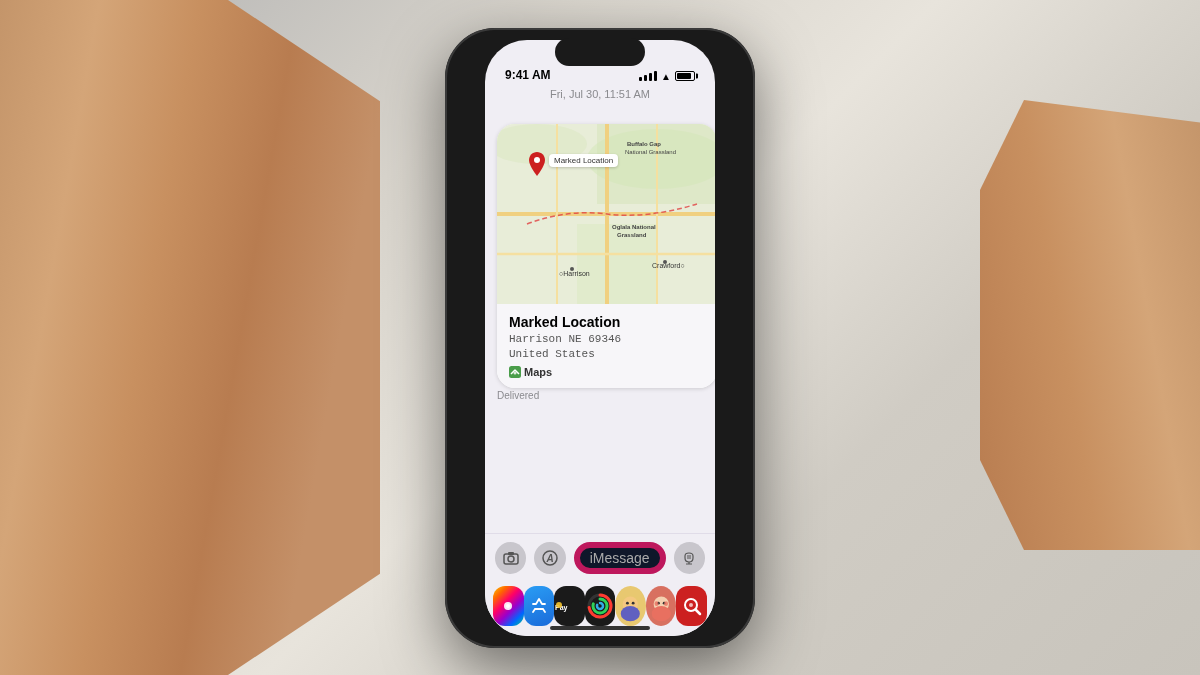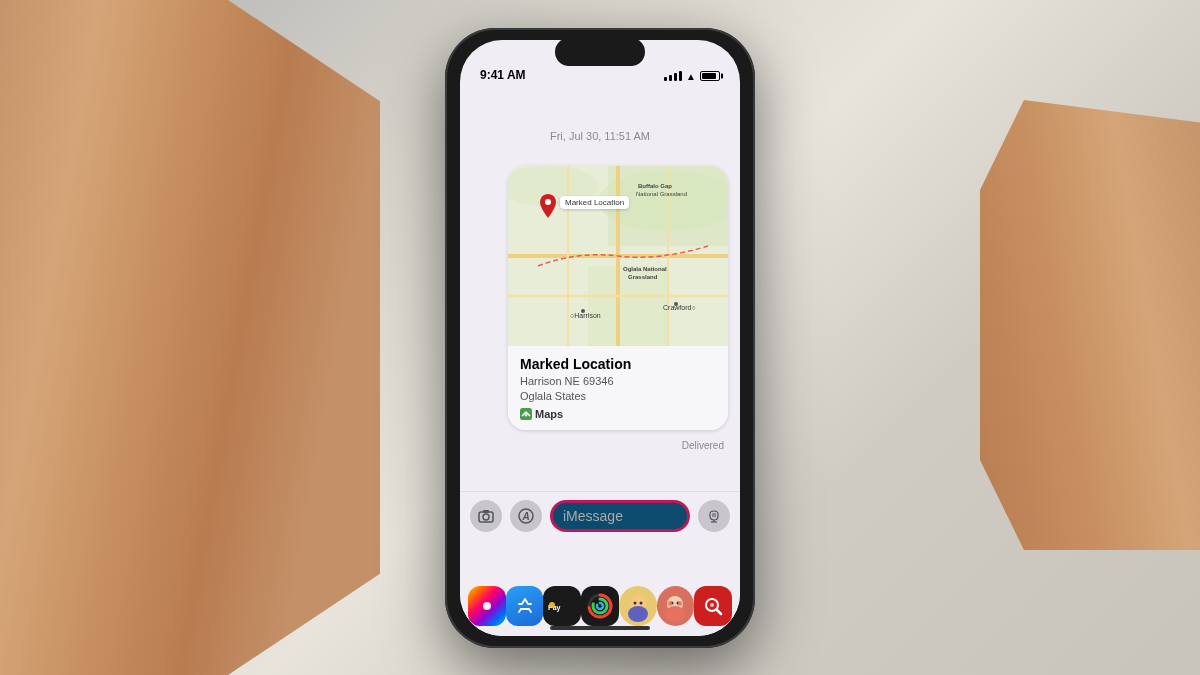--- a/index.html
+++ b/index.html
@@ -56,30 +56,29 @@
       border-radius: 50px;
       position: relative;
       z-index: 5;
       box-shadow: 0 20px 60px rgba(0,0,0,0.5), inset 0 0 0 2px #3a3a3a;
       display: flex;
       flex-direction: column;
       align-items: center;
     }
 
     .phone-screen {
-      width: 280px;
+      width: 230px;
       height: 596px;
       background: #f0eef4;
       border-radius: 42px;
       margin-top: 12px;
       overflow: hidden;
       display: flex;
       flex-direction: column;
       position: relative;
-      gap: 42px;
     }
 
     
     .dynamic-island {
       width: 90px;
       height: 28px;
       background: #1a1a1a;
       border-radius: 20px;
       position: absolute;
       top: 10px;
@@ -167,21 +166,21 @@
       text-align: center;
       font-size: 11px;
       color: #8a8a8e;
       margin-bottom: 24px;
     }
 
     
     .message-bubble-container {
       display: flex;
       flex-direction: column;
-      align-items: flex-end;
+      align-items: flex-start;
       margin-bottom: 4px;
     }
 
     .map-bubble {
       width: 220px;
       background: #fff;
       border-radius: 18px;
       overflow: hidden;
       box-shadow: 0 1px 4px rgba(0,0,0,0.15);
     }
@@ -230,20 +229,21 @@
       font-size: 14px;
       font-weight: 700;
       color: #000;
       margin-bottom: 2px;
     }
 
     .location-address {
       font-size: 11px;
       color: #555;
       line-height: 1.4;
+      font-family: Liberation Mono, monospace;
     }
 
     .maps-link {
       display: flex;
       align-items: center;
       gap: 3px;
       margin-top: 4px;
     }
 
     .maps-apple-icon {
@@ -254,21 +254,21 @@
     .maps-text {
       font-size: 11px;
       color: #333;
       font-weight: bold;
     }
 
     .delivered-text {
       font-size: 10px;
       color: #8a8a8e;
       text-align: right;
-      margin-top: 10px;
+      margin-top: 2px;
       margin-right: 4px;
     }
 
     
     .input-bar {
       padding: 8px 10px 6px;
       display: flex;
       align-items: center;
       gap: 8px;
       background: #f0eef4;
@@ -296,22 +296,22 @@
       align-items: center;
       justify-content: center;
       font-size: 12px;
       color: #555;
       font-weight: 700;
     }
 
     .imessage-input {
       flex: 1;
       height: 32px;
-      background: #0c4a6e;
-      border: 3px solid #be185d;
+      background: #0f172a;
+      border: 6px solid #be185d;
       border-radius: 18px;
       display: flex;
       align-items: center;
       padding: 0 10px;
     }
 
     .imessage-placeholder {
       font-size: 14px;
       color: #aaa;
       flex: 1;
@@ -432,21 +432,21 @@
                 </svg>
               </div>
               
               <div class="pin-label">Marked Location</div>
             </div>
 
             <div class="map-location-info">
               <div class="location-title">Marked Location</div>
               <div class="location-address">
                 <span>Harrison NE 69346</span><br>
-                <span>Oglala States</span>
+                <span>United States</span>
               </div>
               <div class="maps-link">
                 <svg class="maps-apple-icon" viewBox="0 0 12 12" xmlns="http://www.w3.org/2000/svg">
                   <rect width="12" height="12" rx="2.5" fill="#4a9d4a"></rect>
                   <path d="M2 8 L6 4 L10 8" stroke="white" stroke-width="1.5" fill="none" stroke-linejoin="round"></path>
                   <circle cx="6" cy="7" r="1.5" fill="white" opacity="0.8"></circle>
                 </svg>
                 <span class="maps-text">Maps</span>
               </div>
             </div>

